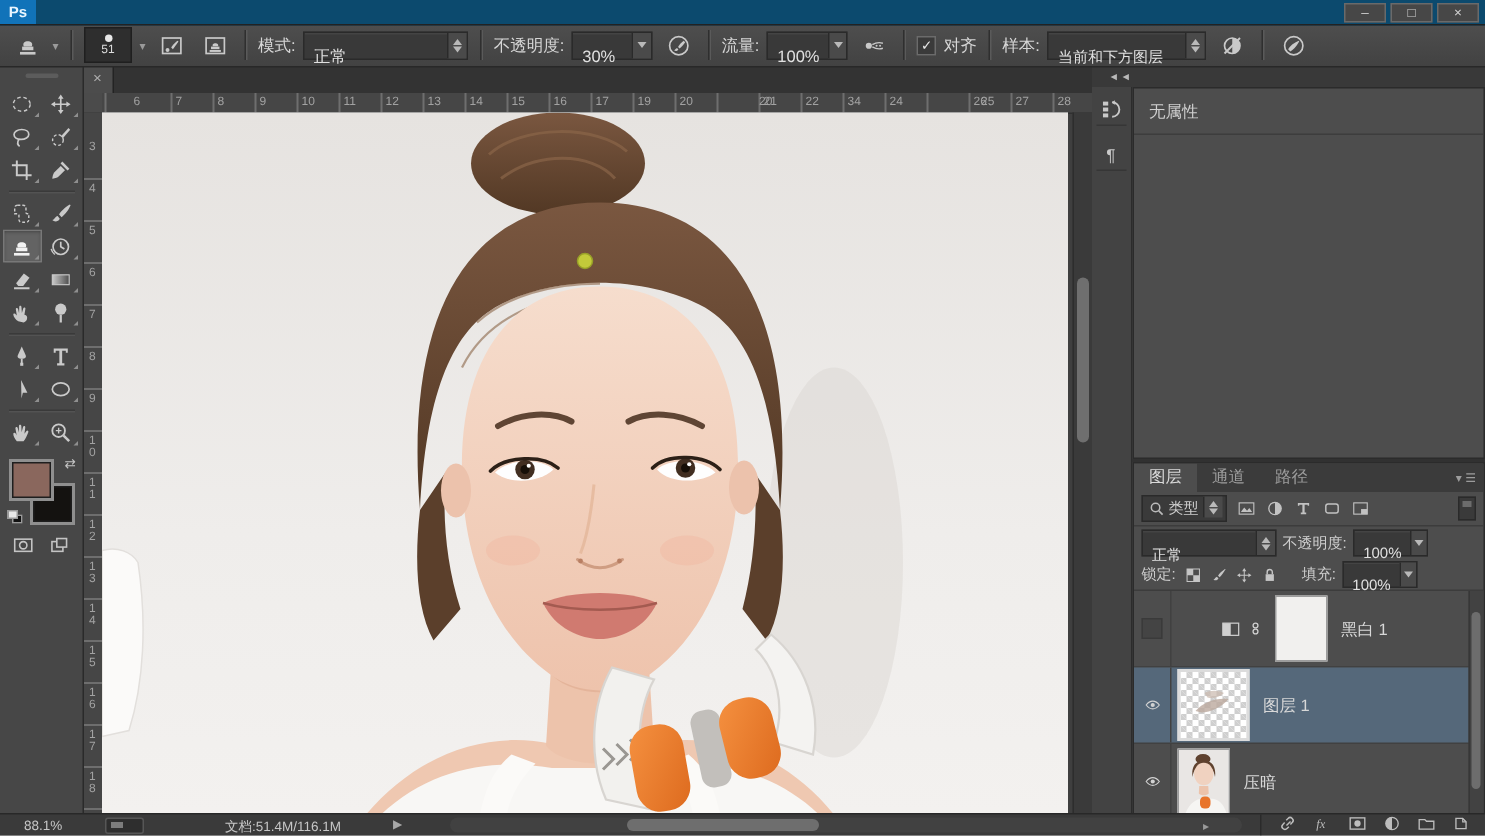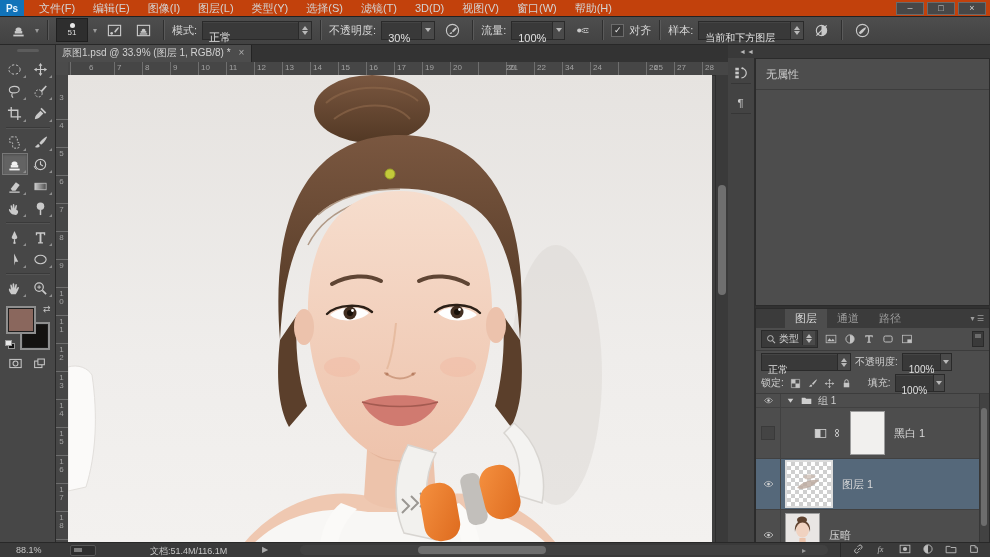--- a/index.html
+++ b/index.html
@@ -2,21 +2,21 @@
 <html><head>
 <meta charset="utf-8">
 <style>
   html,body{margin:0;padding:0;}
   body{width:990px;height:557px;position:relative;overflow:hidden;background:#393939;
        font-family:"Liberation Sans","DejaVu Sans",sans-serif;-webkit-font-smoothing:antialiased;}
   .icn{display:inline-flex;width:14px;height:14px;flex:none;}
   .icn svg{width:100%;height:100%;display:block;}
 
   
-  .titlebar{position:absolute;left:0;top:0;right:0;height:16px;background:#c2410c;border-bottom:1px solid #222;
+  .titlebar{position:absolute;left:0;top:0;right:0;height:16px;background:#0c4a6e;border-bottom:1px solid #222;
             display:flex;font-size:11px;color:#d4d4d4;z-index:40;}
   .ps-logo{width:24px;height:16px;background:#1173b9;color:#eaf6ff;font-weight:bold;font-size:10px;
            display:flex;align-items:center;justify-content:center;margin-right:6px;}
   .menu-item{padding:0 9px;line-height:16px;cursor:default;}
   .win-controls{margin-left:auto;display:flex;align-items:center;padding-right:4px;gap:3px;}
   .win-btn{width:26px;height:11px;display:flex;align-items:center;justify-content:center;
            color:#cfcfcf;font-size:9px;line-height:9px;border:1px solid #6a6a6a;background:#474747;}
 
   
   .optionsbar{position:absolute;left:0;top:16px;right:0;height:28px;background:linear-gradient(#4e4e4e,#424242);
@@ -90,21 +90,21 @@
   .rightdock{position:absolute;right:0;top:44px;width:262px;bottom:14px;background:#393939;}
   .dock-header{height:14px;display:flex;align-items:center;padding-left:11px;color:#b8b8b8;font-size:7px;letter-spacing:1px;}
   .dock-strip{position:absolute;left:0;top:14px;width:26px;bottom:0;background:#434343;border-right:1px solid #2c2c2c;}
   .strip-btn{width:20px;height:20px;margin:5px auto 9px;display:flex;align-items:center;justify-content:center;
              color:#c9c9c9;border-bottom:1px solid #363636;}
   .panel-col{position:absolute;left:27px;top:14px;right:0;bottom:0;display:flex;flex-direction:column;}
   .props-panel{height:246px;background:#4d4d4d;border:1px solid #2b2b2b;position:relative;}
   .props-title{padding:8px 10px 7px;font-size:11px;color:#cfcfcf;border-bottom:1px solid #3d3d3d;}
   .panel-gap{height:2px;background:#313131;}
   .layers-panel{flex:1;background:#4d4d4d;border:1px solid #2b2b2b;display:flex;flex-direction:column;overflow:hidden;}
-  .lp-tabs{height:19px;background:#3b3b3b;display:flex;align-items:stretch;font-size:11px;padding-left:29px;}
+  .lp-tabs{height:19px;background:#3b3b3b;display:flex;align-items:stretch;font-size:11px;}
   .lp-tab{padding:0 10px;line-height:19px;color:#9c9c9c;}
   .lp-tab.active{background:#4d4d4d;color:#dadada;}
   .lp-menu{margin-left:auto;color:#9c9c9c;font-size:8px;padding:5px 5px 0 0;}
   .lp-row{display:flex;align-items:center;padding:0 5px;gap:4px;font-size:10px;color:#cfcfcf;}
   .lp-filter{height:22px;border-bottom:1px solid #3c3c3c;}
   .search-dd{display:flex;align-items:center;gap:3px;background:#3a3a3a;border:1px solid #2a2a2a;height:16px;padding:0 2px 0 4px;}
   .search-dd .icn{width:10px;height:10px;color:#bbb;}
   .fbtn{width:17px;height:16px;display:flex;align-items:center;justify-content:center;color:#c2c2c2;}
   .fbtn .icn{width:12px;height:12px;}
   .ftoggle{margin-left:auto;width:10px;height:14px;background:#3a3a3a;border:1px solid #2a2a2a;position:relative;}
@@ -145,33 +145,20 @@
   .hs-arrow{position:absolute;right:22px;top:1px;color:#9a9a9a;font-size:8px;}
   .sb-divider{position:absolute;left:840px;top:0;bottom:0;width:1px;background:#2a2a2a;}
   .footer-icons{position:absolute;left:845px;right:0;top:0;bottom:0;display:flex;align-items:center;gap:11px;color:#bdbdbd;padding-left:8px;}
   .footer-icons .icn{width:12px;height:12px;}
 </style>
 </head>
 <body>
 
 <div class="titlebar">
   <div class="ps-logo">Ps</div>
-  <div id="menubar" style="display:flex;">
-      <span class="menu-item">文件(F)</span>
-      <span class="menu-item">编辑(E)</span>
-      <span class="menu-item">图像(I)</span>
-      <span class="menu-item">图层(L)</span>
-      <span class="menu-item">类型(Y)</span>
-      <span class="menu-item">选择(S)</span>
-      <span class="menu-item">滤镜(T)</span>
-      <span class="menu-item">3D(D)</span>
-      <span class="menu-item">视图(V)</span>
-      <span class="menu-item">窗口(W)</span>
-      <span class="menu-item">帮助(H)</span>
-    </div>
   <div class="win-controls">
     <span class="win-btn">–</span>
     <span class="win-btn">□</span>
     <span class="win-btn">×</span>
   </div>
 </div>
 
 <div class="optionsbar">
   <span class="ob-btn" id="ob-stamp">
       <span class="icn" style="width:15px;height:15px;">
@@ -471,21 +458,20 @@
           <rect x="2" y="5" width="9" height="8" fill="none" stroke="currentColor" stroke-width="1.3"></rect>
           <rect x="6" y="2.5" width="8" height="7" fill="#474747" stroke="currentColor" stroke-width="1.3"></rect>
         </svg>
       </span>
   </div>
 </div>
 
 <div class="docwin">
   <div class="tabbar">
     <div class="doctab">
-      <span>原图1.psd @ 33.9% (图层 1, RGB/8) *</span>
       <span class="tab-close">×</span>
     </div>
   </div>
   <div class="ruler-corner"></div>
   <div class="ruler-top" id="rulertop">
       <span style="left: 21px;">6</span>
       <span style="left: 49px;">7</span>
       <span style="left: 77px;">8</span>
       <span style="left: 105px;">9</span>
       <span style="left: 133px;">10</span>
@@ -761,41 +747,20 @@
           </span>
         <span style="margin-left:10px;">填充:</span>
         <span class="dd" style="width:48px;height:16px;">
           <span class="val" style="flex:1;">100%</span>
           <span class="dda">
               <i></i>
             </span>
         </span>
       </div>
       <div class="lp-list" id="layerlist">
-          <div class="group-row">
-            <span class="eye-cell" style="height:13px;">
-              <span class="icn" style="width:13px;height:9px;">
-                <svg viewBox="0 0 16 16">
-                  <path d="M1 8c4-5.5 10-5.5 14 0-4 5.5-10 5.5-14 0z" fill="none" stroke="currentColor" stroke-width="1.2"></path>
-                  <circle cx="8" cy="8" r="2.2" fill="currentColor"></circle>
-                </svg>
-              </span>
-            </span>
-            <span class="icn" style="width:9px;height:9px;">
-              <svg viewBox="0 0 16 16">
-                <path d="M3 5h10L8 12z" fill="currentColor"></path>
-              </svg>
-            </span>
-            <span class="icn" style="width:13px;height:11px;">
-              <svg viewBox="0 0 16 16">
-                <path d="M1 4h5l1.5 1.5H15V13H1z" fill="currentColor"></path>
-              </svg>
-            </span>
-            <span>组 1</span>
-          </div>
           <div class="layer-row">
             <span class="eye-cell">
               <span class="eye-empty"></span>
             </span>
             <span class="adj-cell">
               <span class="icn" style="width:15px;height:13px;">
                 <svg viewBox="0 0 16 16">
                   <rect x="1.5" y="3" width="13" height="10" fill="none" stroke="currentColor"></rect>
                   <path d="M1.5 3h6.5v10H1.5z" fill="currentColor"></path>
                 </svg>

